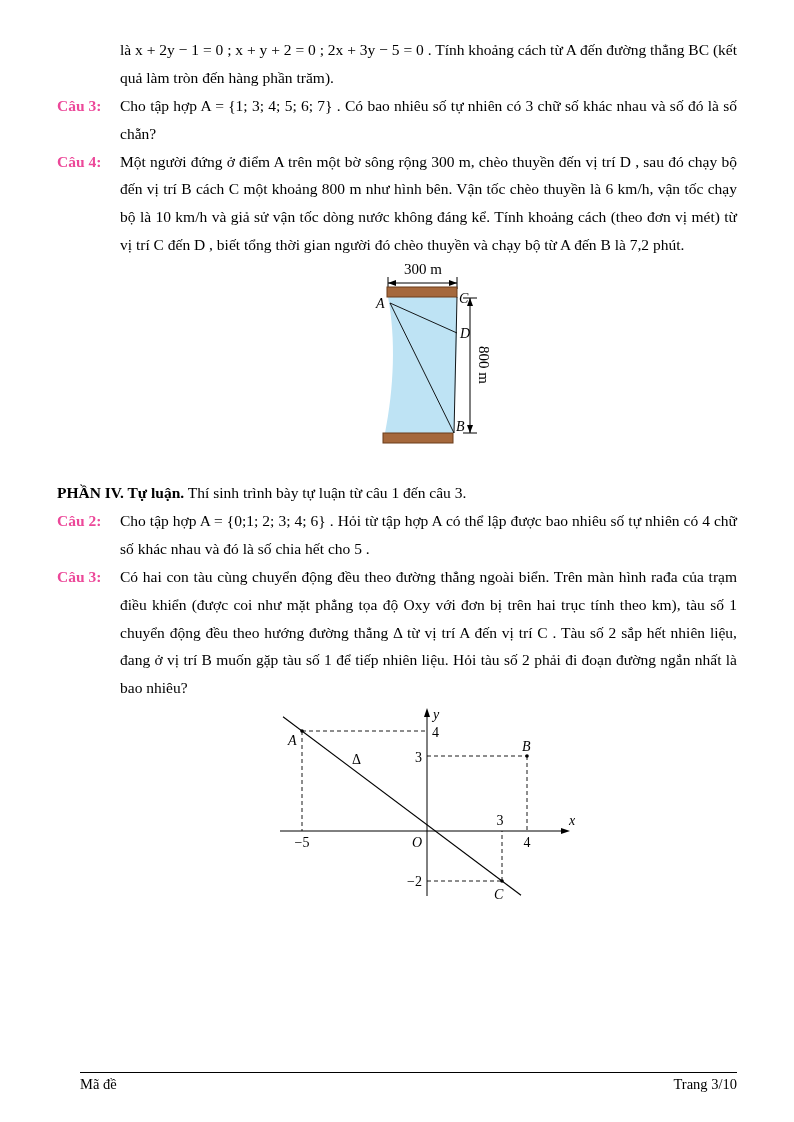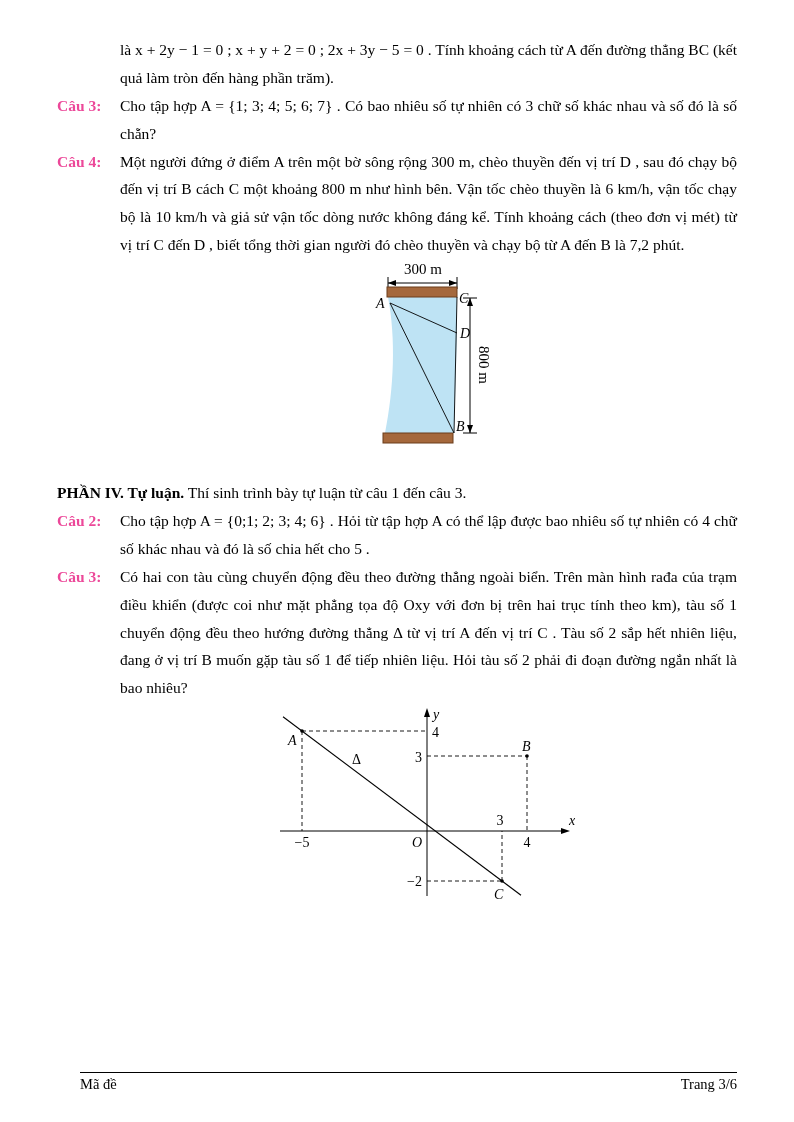--- a/index.html
+++ b/index.html
@@ -144,16 +144,16 @@
       <text x="16" y="39" font-size="14" class="svg-italic">A</text>
       <text x="250" y="45" font-size="14" class="svg-italic">B</text>
       <text x="222" y="193" font-size="14" class="svg-italic">C</text>
       <text x="80" y="58" font-size="14">Δ</text>
     </svg>
   </div>
 
 
   <div class="footer">
     <span>Mã đề</span>
-    <span>Trang 3/6</span>
+    <span>Trang 3/10</span>
   </div>
 
 </div>
 
 </body></html>

